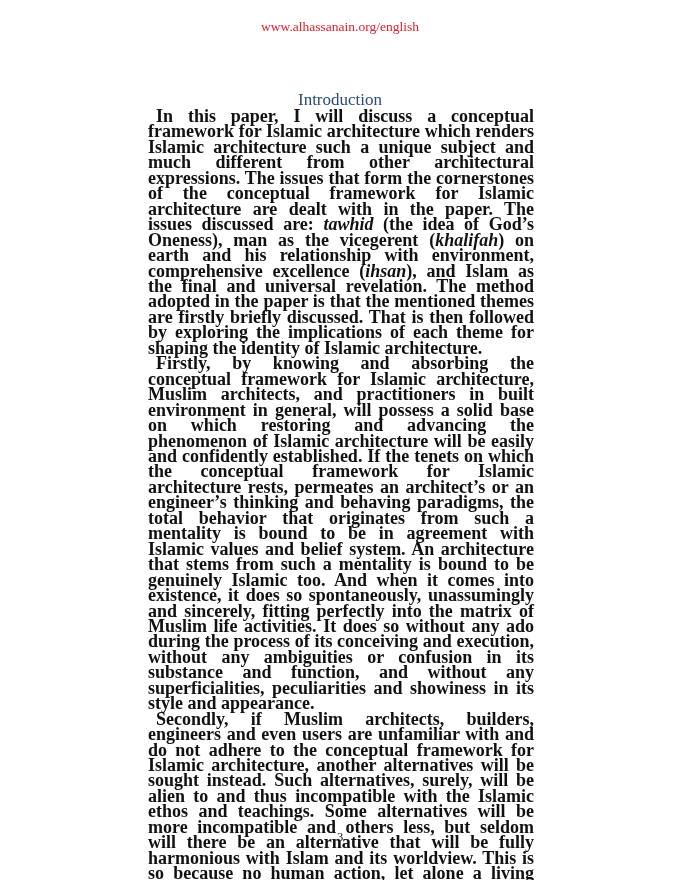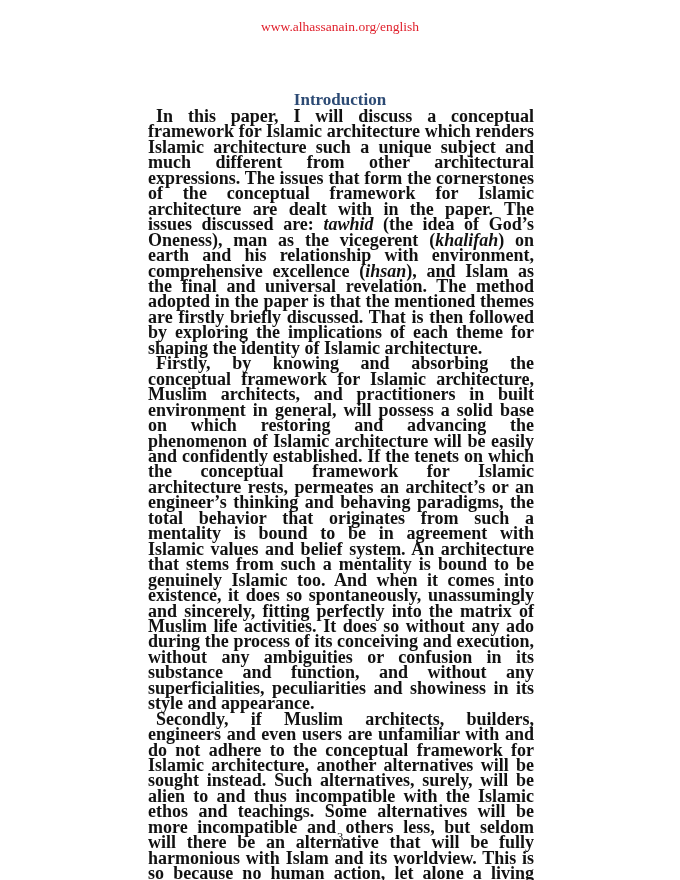--- a/index.html
+++ b/index.html
@@ -25,21 +25,21 @@
       color: #e0202c;
       text-decoration: none;
     }
     .title {
       position: absolute;
       top: 90px;
       left: 0;
       width: 680px;
       text-align: center;
       font-size: 17px;
-      font-weight: bold;
+      font-weight: normal;
       color: #2c4a74;
       margin: 0;
     }
     .body-text {
       position: absolute;
       top: 109px;
       left: 148px;
       width: 386px;
     }
     .body-text p {

